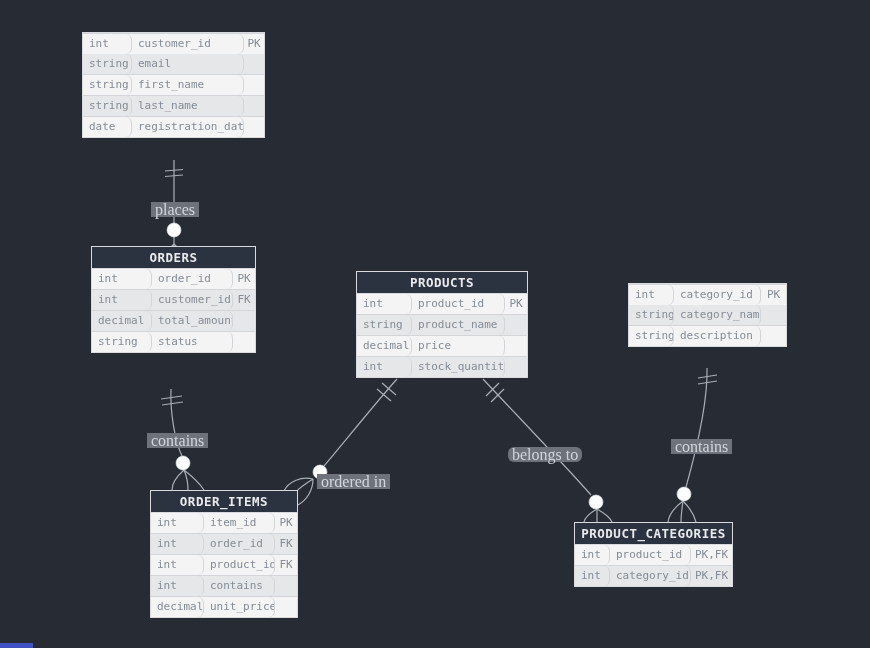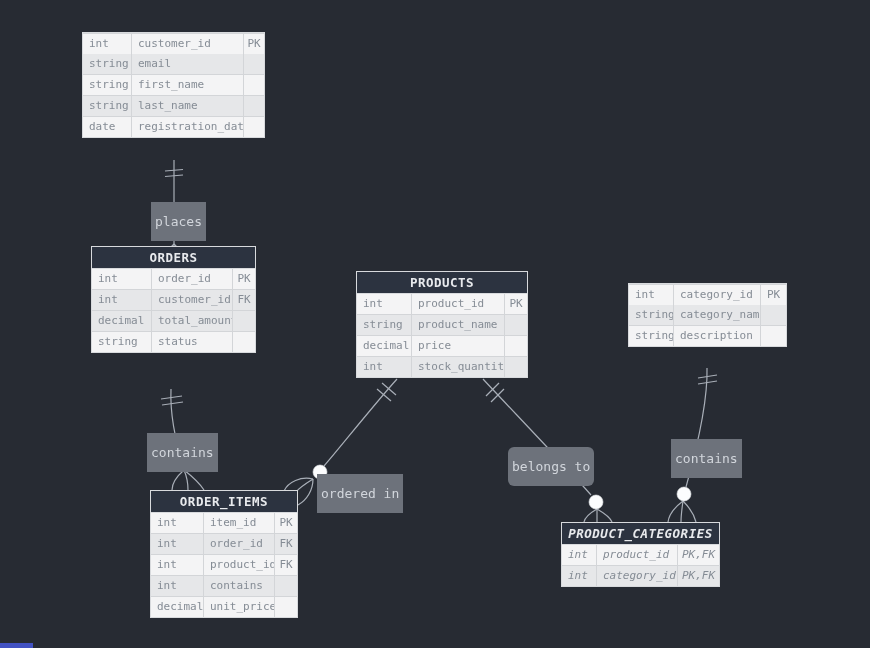--- a/index.html
+++ b/index.html
@@ -39,25 +39,25 @@
     border-bottom:1px solid var(--outer-border);
   }
   .etable-row{
     display:grid;height:20px;line-height:20px;font-size:11px;color:var(--row-text);
     border-top:1px solid var(--cell-border);
   }
   .etable-row:nth-of-type(2){border-top:none;}
   .etable-row.light{background:var(--row-light);}
   .etable-row.dark{background:var(--row-dark);}
   .cell{overflow:hidden;white-space:nowrap;}
-  .c-type,.c-name{padding-left:6px;border-right:1px solid var(--cell-border);}
+  .c-type,.c-name{padding-left:6px;border-right:1px solid var(--cell-border);border-radius:6px;}
   .c-key{text-align:center;padding:0 2px;}
   .rel-label{
     position:absolute;z-index:3;background:var(--label-bg);color:var(--label-text);
-    font-size:13px;line-height:15px;padding:12px 4px;white-space:nowrap;
+    font-size:16px;line-height:15px;padding:0 4px;white-space:nowrap;font-family:Liberation Serif, serif;
   }
   #accent-bar{
     position:absolute;left:0;top:643px;width:33px;height:5px;
     background:var(--accent);z-index:4;
   }
 </style>
 </head>
 <body>
 
 <div id="canvas">
@@ -227,21 +227,21 @@
           <span class="cell c-type">int</span>
           <span class="cell c-name">contains</span>
           <span class="cell c-key"></span>
         </div>
         <div class="etable-row light" style="grid-template-columns: 53px 1fr 22px;">
           <span class="cell c-type">decimal</span>
           <span class="cell c-name">unit_price</span>
           <span class="cell c-key"></span>
         </div>
       </div>
-      <div class="etable" style="left: 561px; top: 522px; width: 159px; font-style: italic;">
+      <div class="etable" style="left: 574px; top: 522px; width: 159px;">
         <div class="etable-header">PRODUCT_CATEGORIES</div>
         <div class="etable-row light" style="grid-template-columns: 35px 1fr 41px;">
           <span class="cell c-type">int</span>
           <span class="cell c-name">product_id</span>
           <span class="cell c-key">PK,FK</span>
         </div>
         <div class="etable-row dark" style="grid-template-columns: 35px 1fr 41px;">
           <span class="cell c-type">int</span>
           <span class="cell c-name">category_id</span>
           <span class="cell c-key">PK,FK</span>

